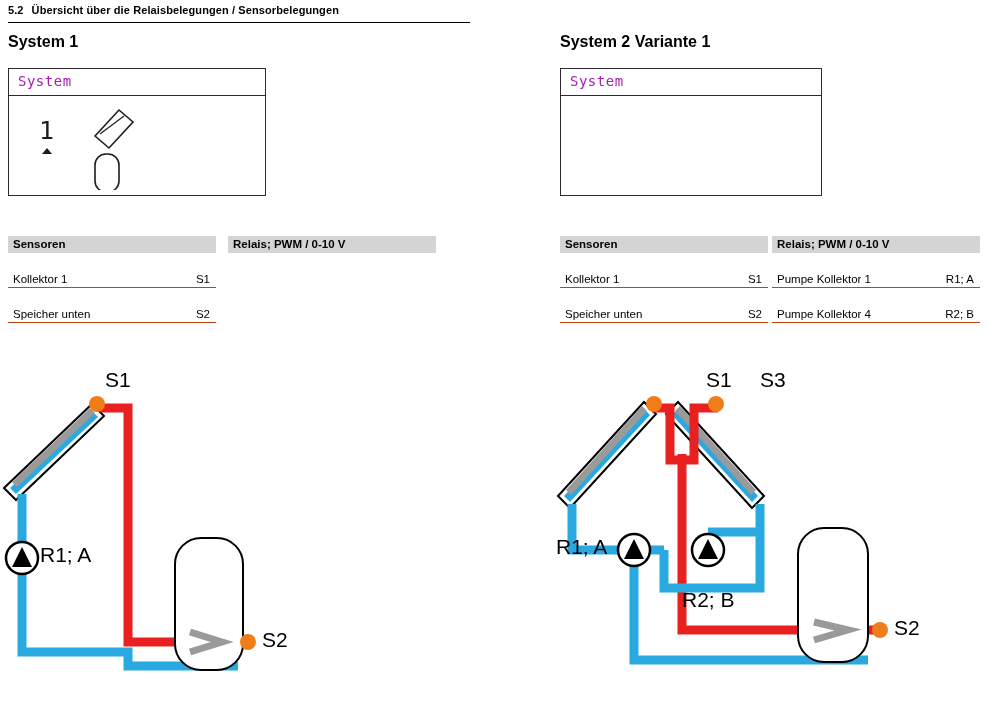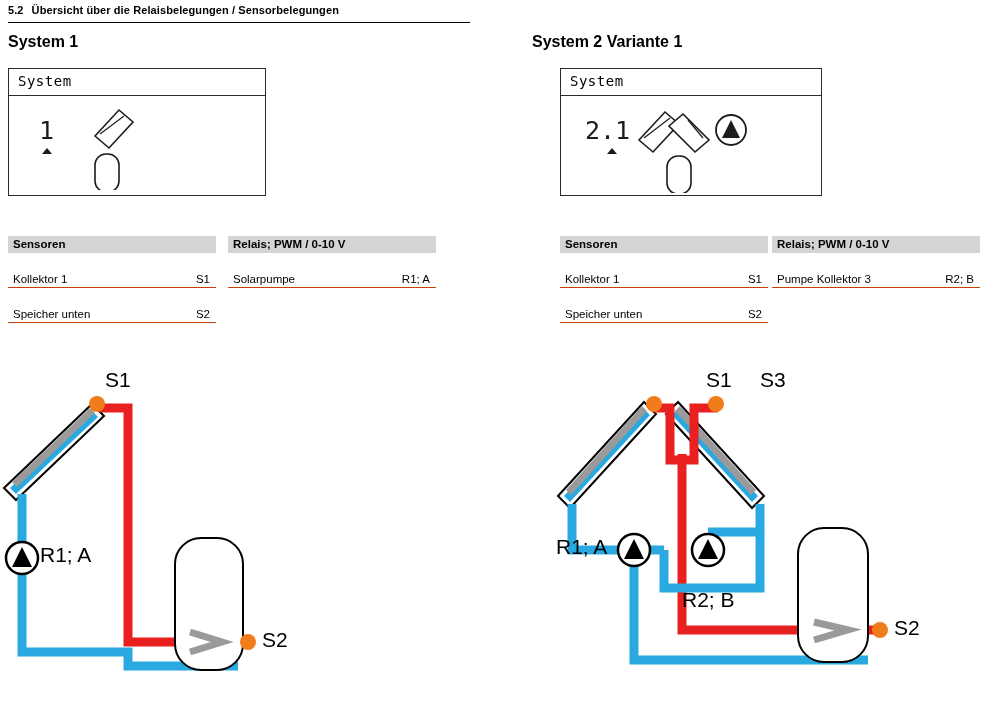--- a/index.html
+++ b/index.html
@@ -38,21 +38,21 @@
     background: #000;
   }
 
   
   .col-title {
     position: absolute;
     font-size: 16px;
     font-weight: bold;
   }
   #sys1-title { left: 8px;   top: 33px; }
-  #sys2-title { left: 532px; top: 33px; }
+  #sys2-title { left: 560px; top: 33px; }
 
   
   .lcd {
     position: absolute;
     border: 1px solid #2b2b2b;
     background: #ffffff;
     box-sizing: border-box;
   }
   #lcd1 { left: 8px;   top: 68px; width: 258px; height: 128px; }
   #lcd2 { left: 560px; top: 68px; width: 262px; height: 128px; }
@@ -63,21 +63,21 @@
     border-bottom: 1px solid #2b2b2b;
     box-sizing: border-box;
   }
   .lcd-header span {
     position: absolute;
     left: 9px;
     top: 4px;
     font-family: "DejaVu Sans Mono", monospace;
     font-size: 14px;
     letter-spacing: 0.5px;
-    color: #000000;
+    color: #a21caf;
   }
   .lcd-body { position: absolute; left: 0; top: 27px; right: 0; bottom: 0; }
   .lcd-num {
     position: absolute;
     font-family: "DejaVu Sans Mono", monospace;
     font-size: 25px;
     color: #1c1c1c;
   }
   #lcd1 .lcd-num { left: 30px; top: 20px; }
   #lcd2 .lcd-num { left: 24px; top: 20px; }
@@ -155,37 +155,20 @@
 
       <rect x="26" y="54" width="24" height="38" rx="11" ry="11" fill="#ffffff" stroke="#1c1c1c" stroke-width="1.6"></rect>
     </svg>
   </div>
 </div>
 
 <div class="lcd" id="lcd2">
   <div class="lcd-header">
     <span>System</span>
   </div>
-  <div class="lcd-body">
-    <div class="lcd-num">2.1</div>
-    <div class="lcd-caret"></div>
-    <svg width="210" height="95" style="position:absolute;left:70px;top:2px;">
-
-      <polygon points="8,42 34,14 48,26 22,54" fill="#ffffff" stroke="#1c1c1c" stroke-width="1.6"></polygon>
-      <line x1="13" y1="40" x2="39" y2="20" stroke="#1c1c1c" stroke-width="1.2"></line>
-
-      <polygon points="52,16 78,42 64,54 38,28" fill="#ffffff" stroke="#1c1c1c" stroke-width="1.6"></polygon>
-      <line x1="57" y1="22" x2="72" y2="40" stroke="#1c1c1c" stroke-width="1.2"></line>
-
-      <circle cx="100" cy="32" r="15" fill="#ffffff" stroke="#1c1c1c" stroke-width="1.8"></circle>
-      <polygon points="100,22 109,40 91,40" fill="#1c1c1c"></polygon>
-
-      <rect x="36" y="58" width="24" height="38" rx="11" ry="11" fill="#ffffff" stroke="#1c1c1c" stroke-width="1.6"></rect>
-    </svg>
-  </div>
 </div>
 
 <table class="tbl" id="tbl-s1-sens">
   <tbody>
       <tr class="hdr">
     <td colspan="2">Sensoren</td>
   </tr>
   <tr>
     <td>Kollektor 1</td>
     <td class="right">S1</td>
@@ -195,24 +178,20 @@
     <td class="right">S2</td>
   </tr>
 </tbody>
   </table>
 
 <table class="tbl" id="tbl-s1-rel">
   <tbody>
       <tr class="hdr">
     <td colspan="2">Relais; PWM / 0-10 V</td>
   </tr>
-  <tr>
-    <td>Solarpumpe</td>
-    <td class="right">R1; A</td>
-  </tr>
 </tbody>
   </table>
 
 <table class="tbl" id="tbl-s2-sens">
   <tbody>
       <tr class="hdr">
     <td colspan="2">Sensoren</td>
   </tr>
   <tr>
     <td>Kollektor 1</td>
@@ -224,21 +203,25 @@
   </tr>
 </tbody>
   </table>
 
 <table class="tbl" id="tbl-s2-rel">
   <tbody>
       <tr class="hdr">
     <td colspan="2">Relais; PWM / 0-10 V</td>
   </tr>
   <tr>
-    <td>Pumpe Kollektor 3</td>
+    <td>Pumpe Kollektor 1</td>
+    <td class="right">R1; A</td>
+  </tr>
+  <tr>
+    <td>Pumpe Kollektor 4</td>
     <td class="right">R2; B</td>
   </tr>
 </tbody>
   </table>
 
 <div class="schematic" id="schem1">
   <svg width="340" height="354">
 
     <g>
       <polygon points="4,128 92,44 104,56 16,140" fill="#ffffff" stroke="#000000" stroke-width="2"></polygon>

